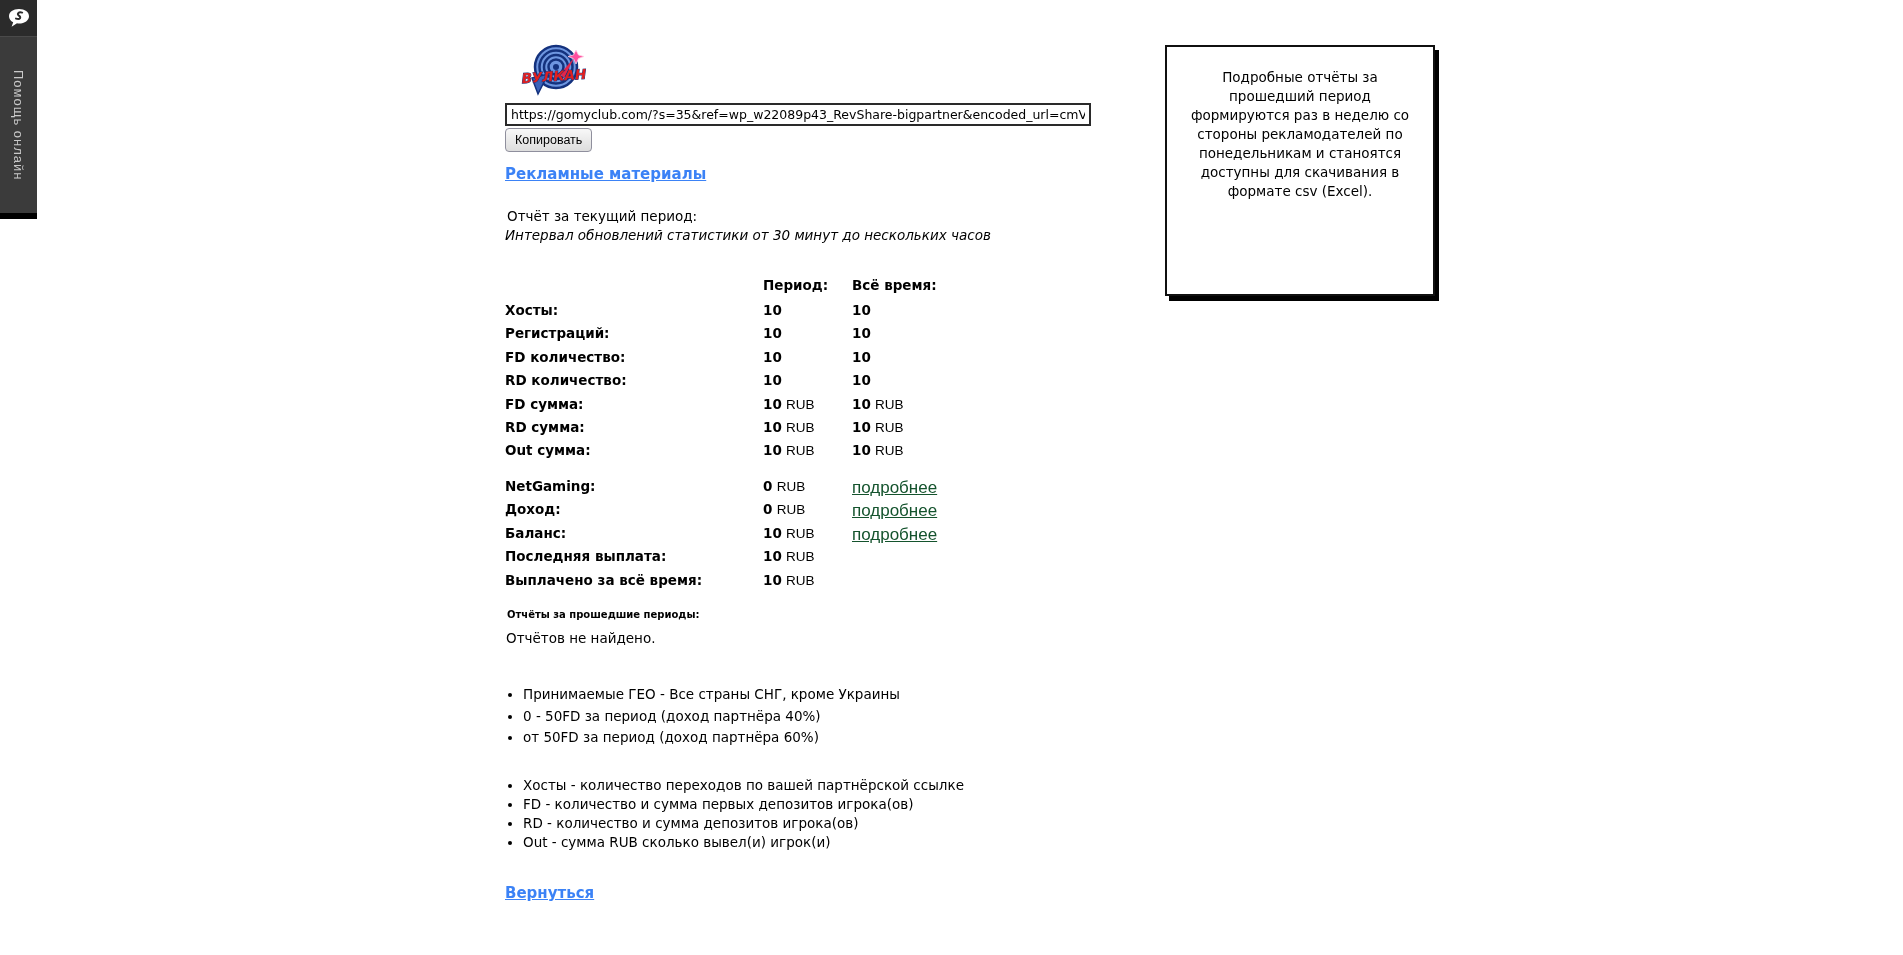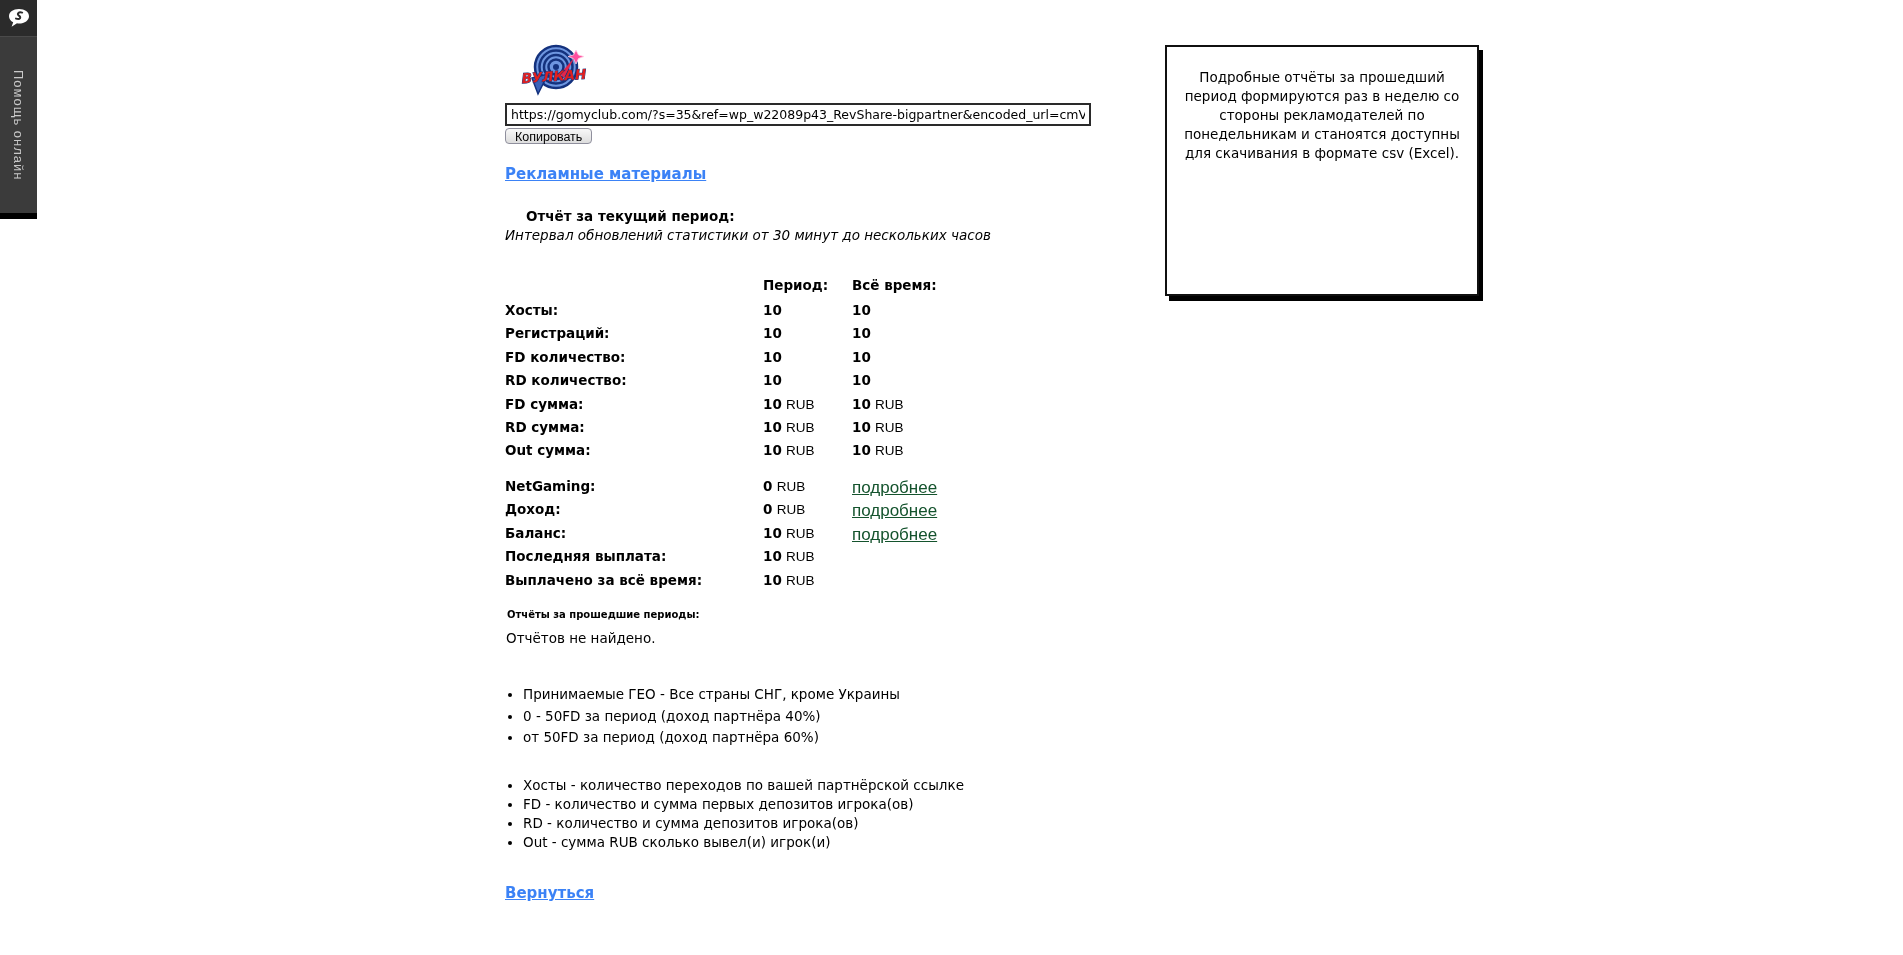--- a/index.html
+++ b/index.html
@@ -16,33 +16,33 @@
                 color:#c9c9c9; letter-spacing:1px; white-space:nowrap; }
   .chat-bottom { width:37px; height:6px; background:#000; }
 
   
   .logo { position:absolute; left:520px; top:44px; width:68px; height:52px; }
 
   
   .url-input { position:absolute; left:505px; top:103px; width:586px; height:23px;
                border:2px solid #2a2a2a; background:#fff; font-family:"DejaVu Sans", sans-serif;
                font-size:12.5px; padding:0 4px; color:#000; border-radius:0; }
-  .copy-btn { position:absolute; left:505px; top:128px; height:16px; padding:1px 9px 2px;
+  .copy-btn { position:absolute; left:505px; top:128px; height:24px; padding:1px 9px 2px;
               font-family:"Liberation Sans", sans-serif; font-size:12.5px; color:#000;
               background:linear-gradient(#f8f8f8,#dddddd); border:1px solid #8f8f9d;
               border-radius:4px; cursor:pointer; }
 
   
   .red-link { position:absolute; left:505px; color:#3b82f6; font-weight:bold; font-size:15px;
               text-decoration:underline; cursor:pointer; }
   .materials-link { top:165px; }
   .back-link { top:884px; }
 
   
-  .report-title { position:absolute; left:526px; top:208px; font-weight:bold; font-size:13.5px; }
+  .report-title { position:absolute; left:507px; top:208px; font-weight:normal; font-size:13.5px; }
   .report-sub   { position:absolute; left:505px; top:227px; font-size:13.5px;font-style:italic; }
 
   
   .stats-header { position:absolute; left:505px; top:277px; display:grid;
                   grid-template-columns:258px 89px auto; font-weight:bold; font-size:13.5px; }
   .stats-block { position:absolute; left:505px; display:grid;
                  grid-template-columns:258px 89px auto; grid-auto-rows:23.4px; font-size:13.5px; }
   .block-a { top:302px; width:450px; }
   .block-b { top:478px; width:450px; }
   .stat-label { font-weight:bold; }
@@ -54,21 +54,21 @@
   
   .past-title { position:absolute; left:507px; top:609px; font-weight:bold; font-size:10px; }
   .past-empty { position:absolute; left:506px; top:630px; font-size:13.5px; }
 
   
   ul.blist { position:absolute; left:523px; list-style:disc; font-size:13.5px; }
   ul.terms    { top:684px; }  ul.terms li    { line-height:21.6px; }
   ul.glossary { top:776px; }  ul.glossary li { line-height:18.9px; }
 
   
-  .info-panel { position:absolute; left:1165px; top:45px; width:314px; height:251px;
+  .info-panel { position:absolute; left:1165px; top:45px; width:270px; height:251px;
                 background:#fff; border:2px solid #101010; box-shadow:4px 5px 0 #000;
                 text-align:center; font-size:13.5px; line-height:19px; padding:21px 17px 0; }
   .info-panel p + p { margin-top:27px; }
 </style>
 </head>
 <body>
 
 <div class="chat-tab">
   <div class="chat-icon-box">
     <svg width="22" height="20" viewBox="0 0 22 20">

